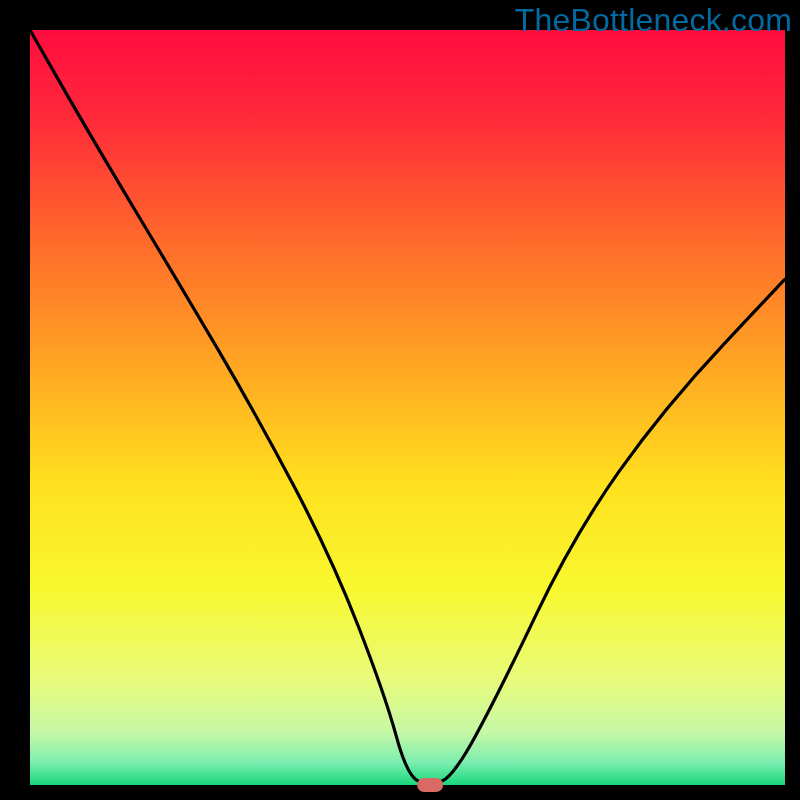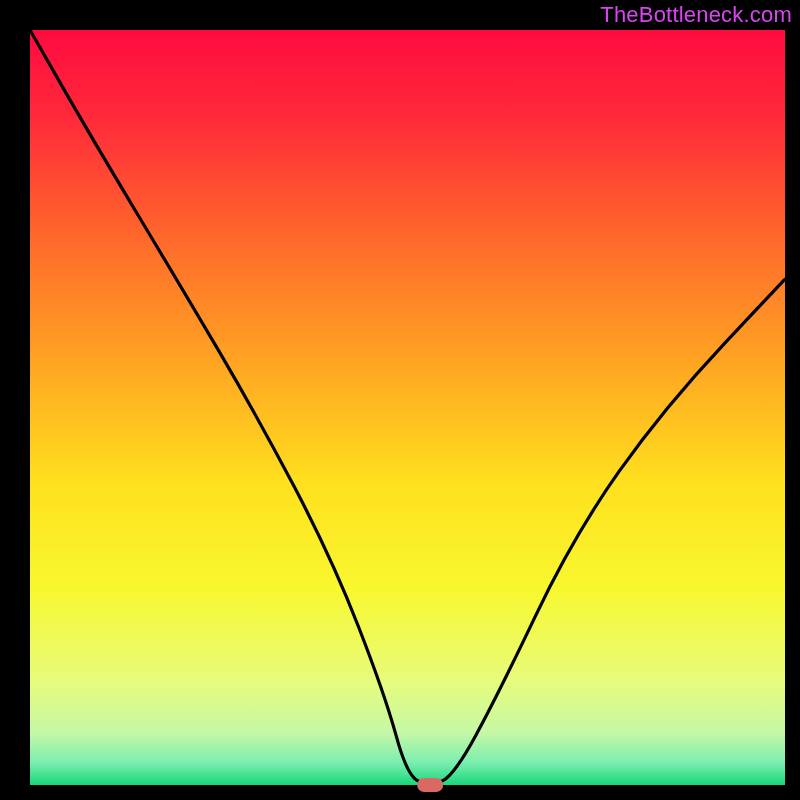--- a/index.html
+++ b/index.html
@@ -14,23 +14,23 @@
   .frame {
     position: relative;
     width: 800px;
     height: 800px;
     background: #000;
   }
   .watermark {
     position: absolute;
     top: 2px;
     right: 8px;
-    font-size: 22px;
+    font-size: 32px;
     font-weight: 500;
-    color: #d946ef;
+    color: #0369a1;
     z-index: 10;
     letter-spacing: 0.2px;
   }
   svg {
     position: absolute;
     top: 0;
     left: 0;
   }
 </style>
 </head>

